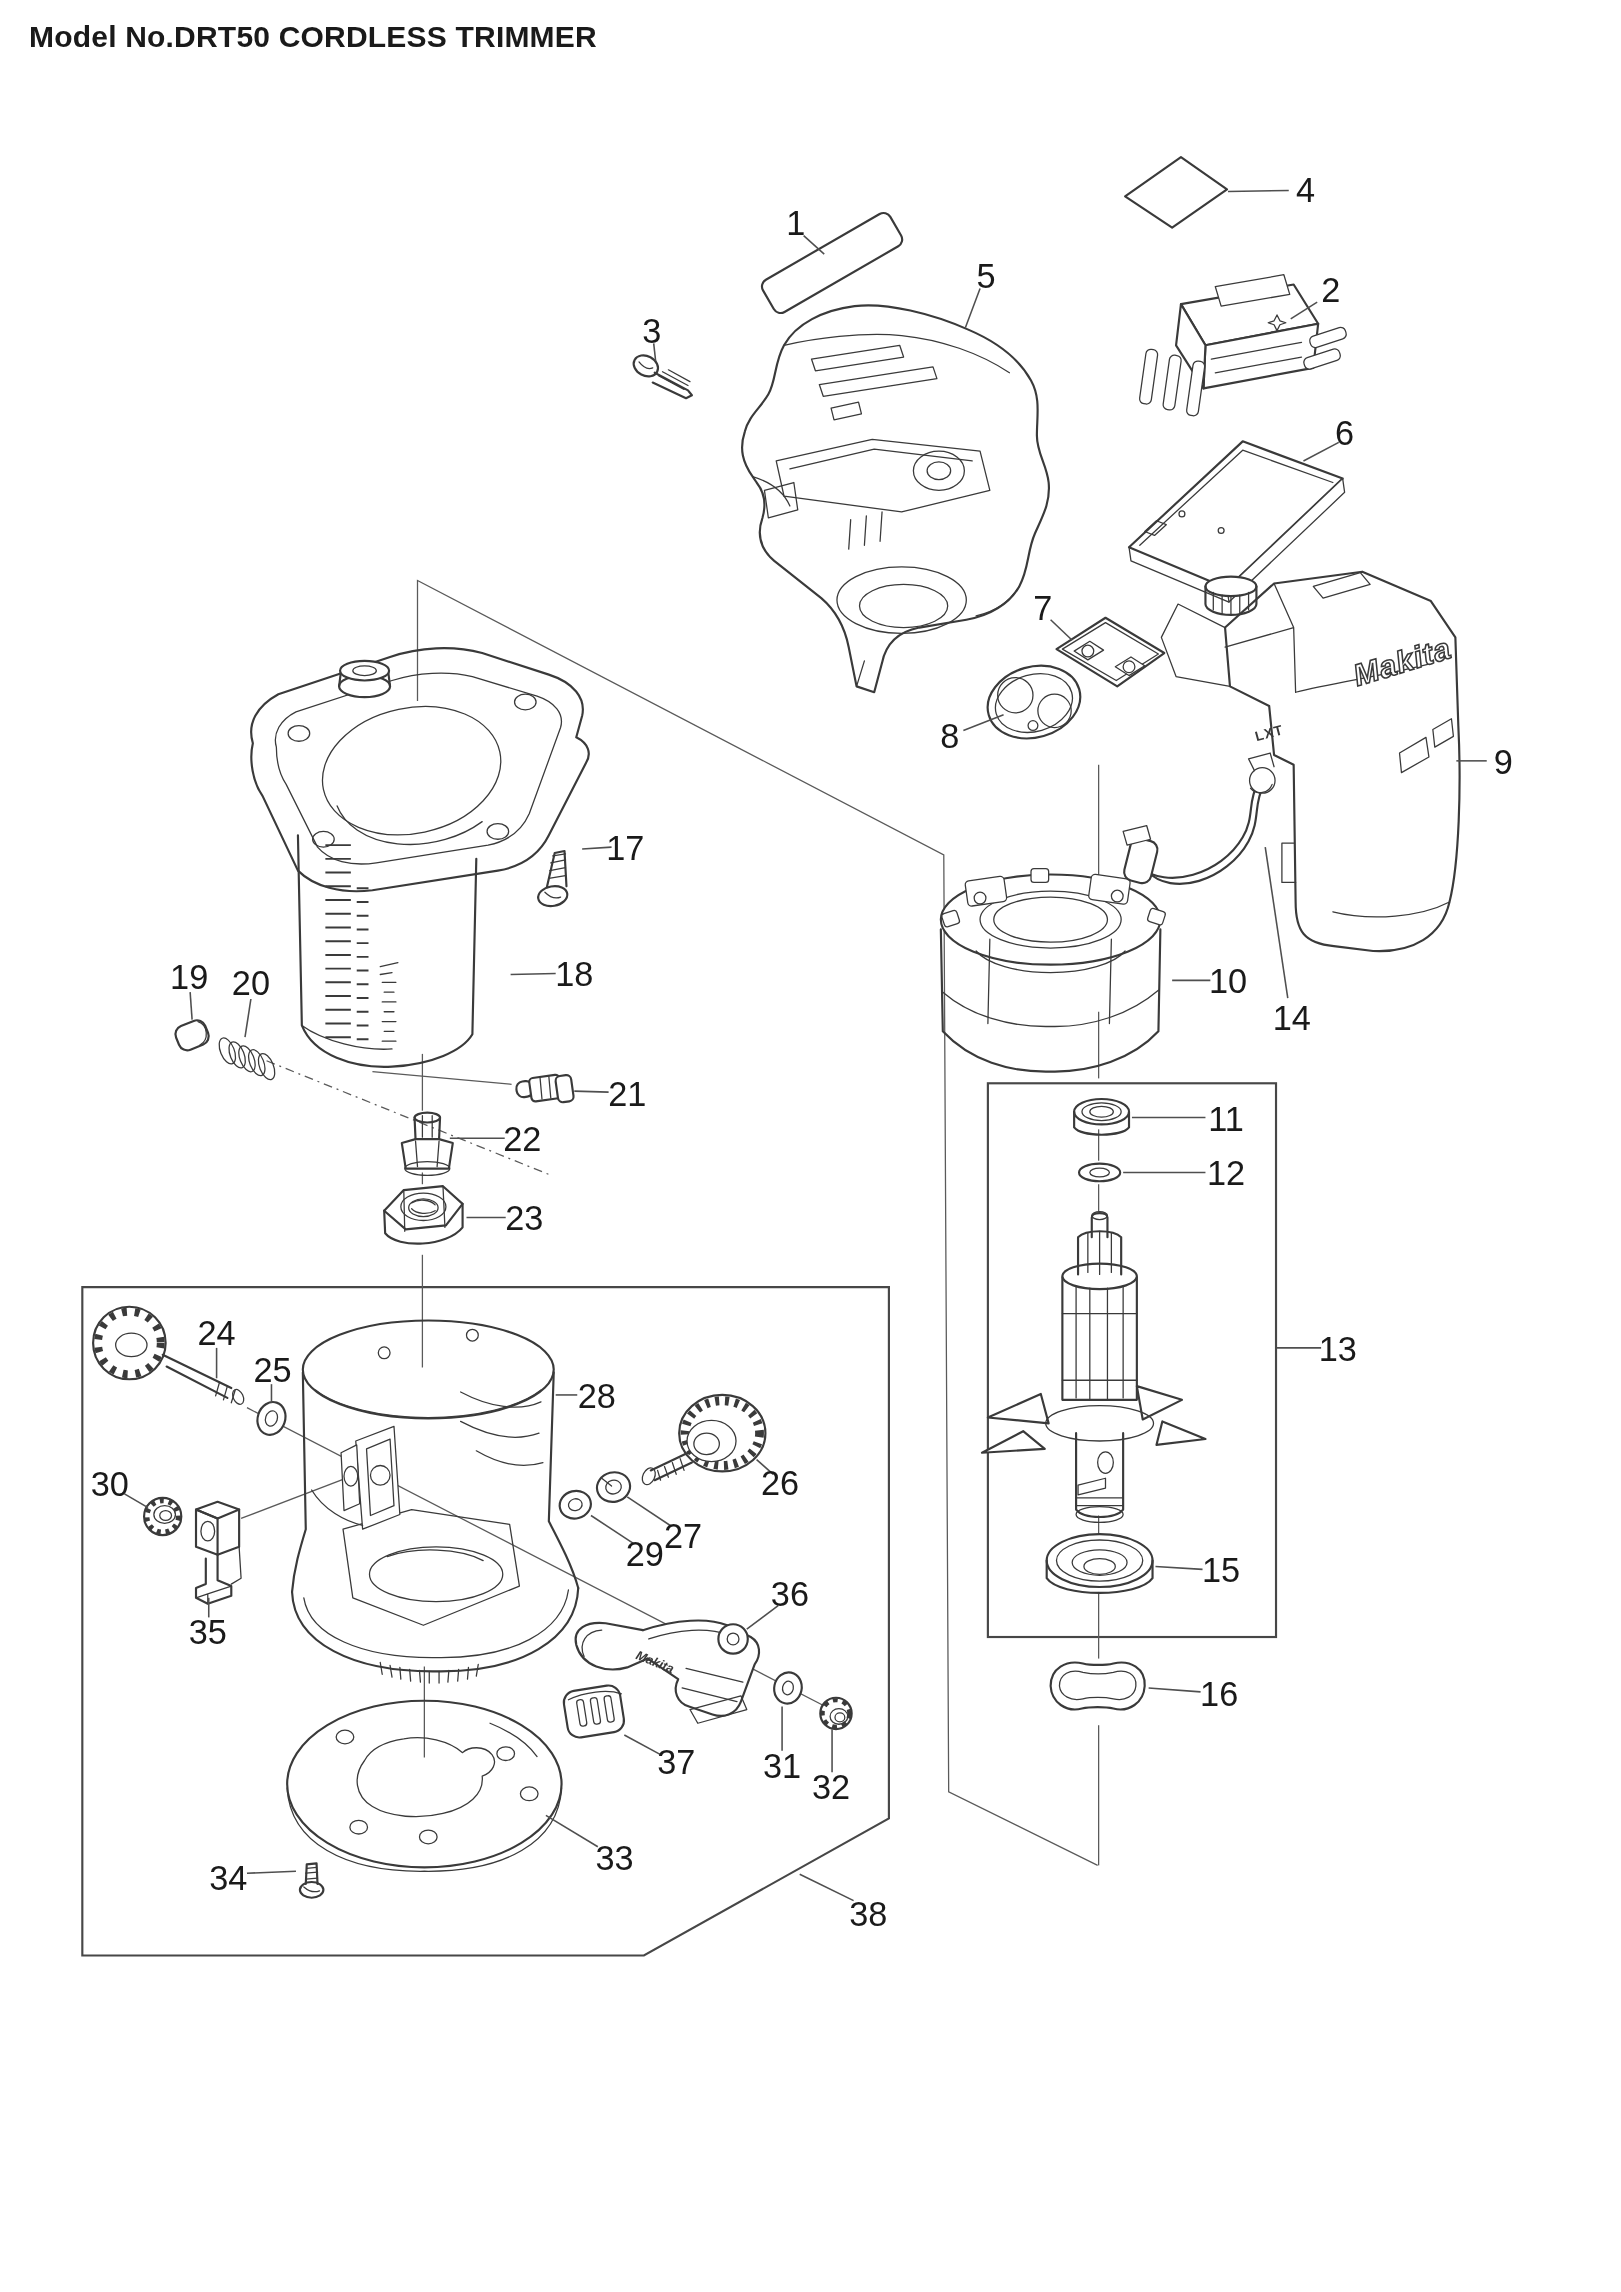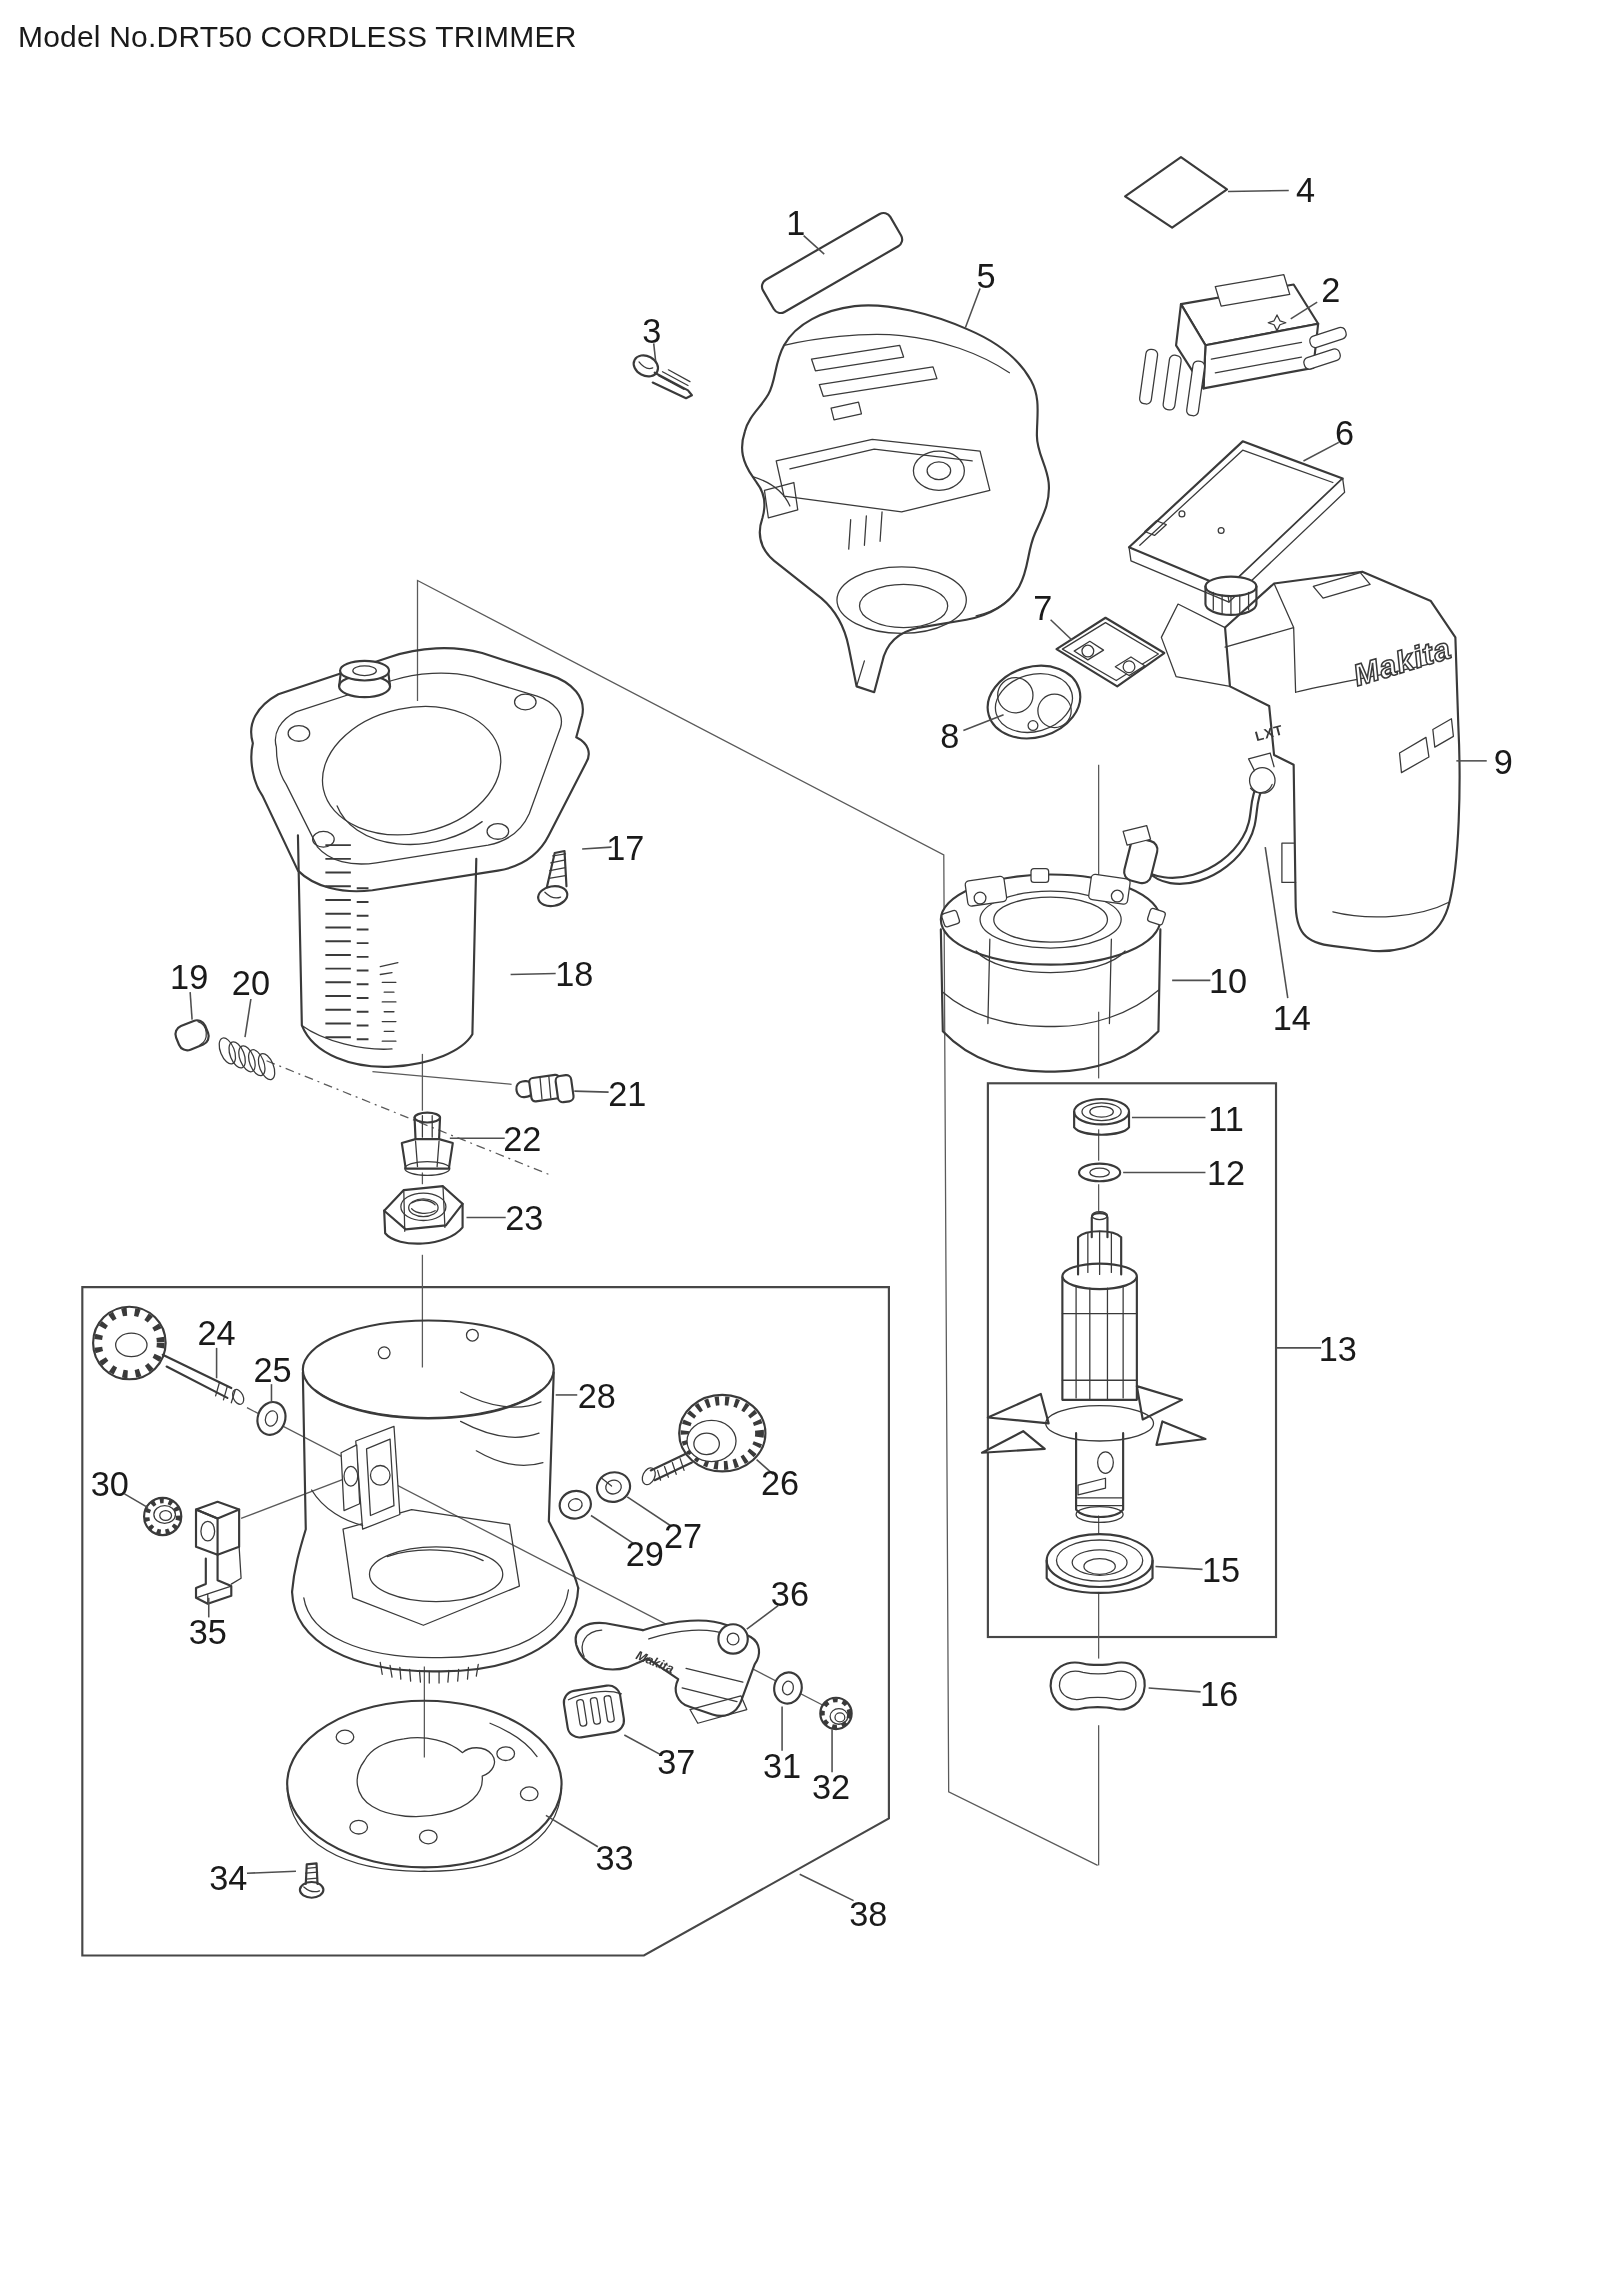--- a/index.html
+++ b/index.html
@@ -1,21 +1,21 @@
 <!DOCTYPE html>
 <html style="--bg: #ffffff; --line: #3a3a3a; --leader: #4f4f4f; --box: #474747; --text: #1a1a1a;"><head>
 <meta charset="utf-8">
 <style>
   :root{
     --bg:#ffffff; --line:#3a3a3a; --leader:#4f4f4f; --box:#474747; --text:#1a1a1a;
   }
   html,body{margin:0;padding:0;background:#e8e8e8;}
   .canvas{position:relative;width:1621px;height:2293px;background:var(--bg);margin:0 auto;overflow:hidden;
           font-family:"Liberation Sans",sans-serif;}
-  .page-title{position:absolute;left:18px;top:19.6px;font-size:30px;font-weight:400;color:var(--text);
+  .page-title{position:absolute;left:29px;top:19.6px;font-size:30px;font-weight:700;color:var(--text);
               letter-spacing:0.2px;white-space:nowrap;}
   svg.diagram{position:absolute;left:0;top:0;}
   
   .s  {fill:none;stroke:var(--line);stroke-width:2.2;stroke-linejoin:round;stroke-linecap:round;}
   .sw {fill:#ffffff;stroke:var(--line);stroke-width:2.2;stroke-linejoin:round;stroke-linecap:round;}
   .d  {fill:none;stroke:var(--line);stroke-width:1.3;stroke-linejoin:round;stroke-linecap:round;}
   .dw {fill:#ffffff;stroke:var(--line);stroke-width:1.3;stroke-linejoin:round;stroke-linecap:round;}
   .leader{fill:none;stroke:var(--leader);stroke-width:1.6;}
   .axis{fill:none;stroke:#5a5a5a;stroke-width:1.3;}
   .axis-dash{fill:none;stroke:#5a5a5a;stroke-width:1.3;stroke-dasharray:9 5 2 5;}

